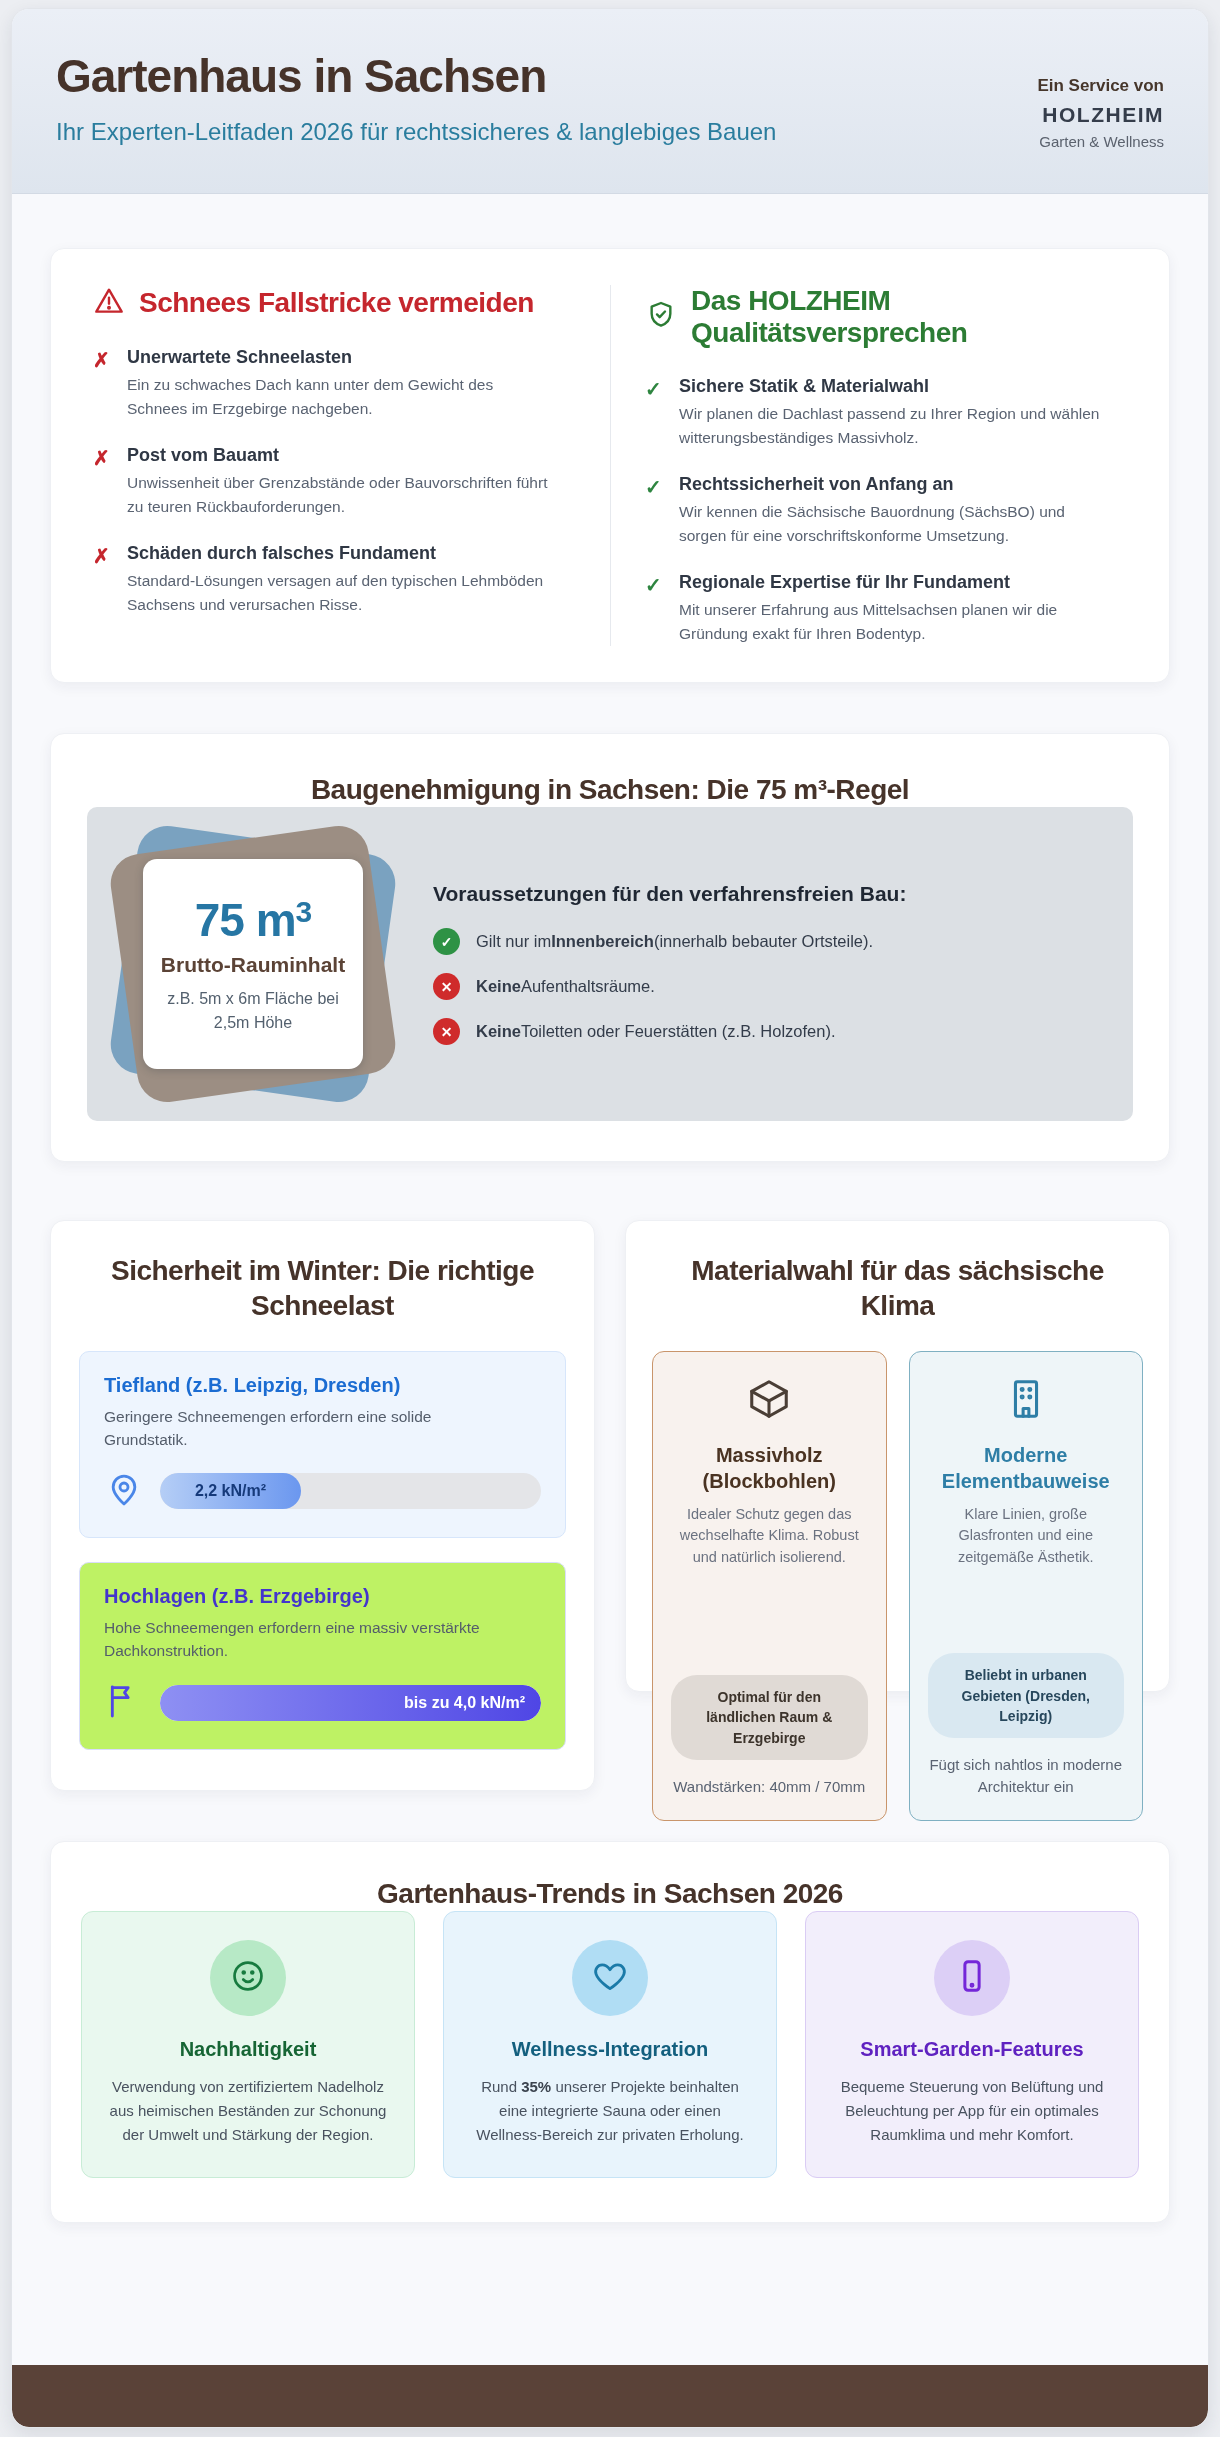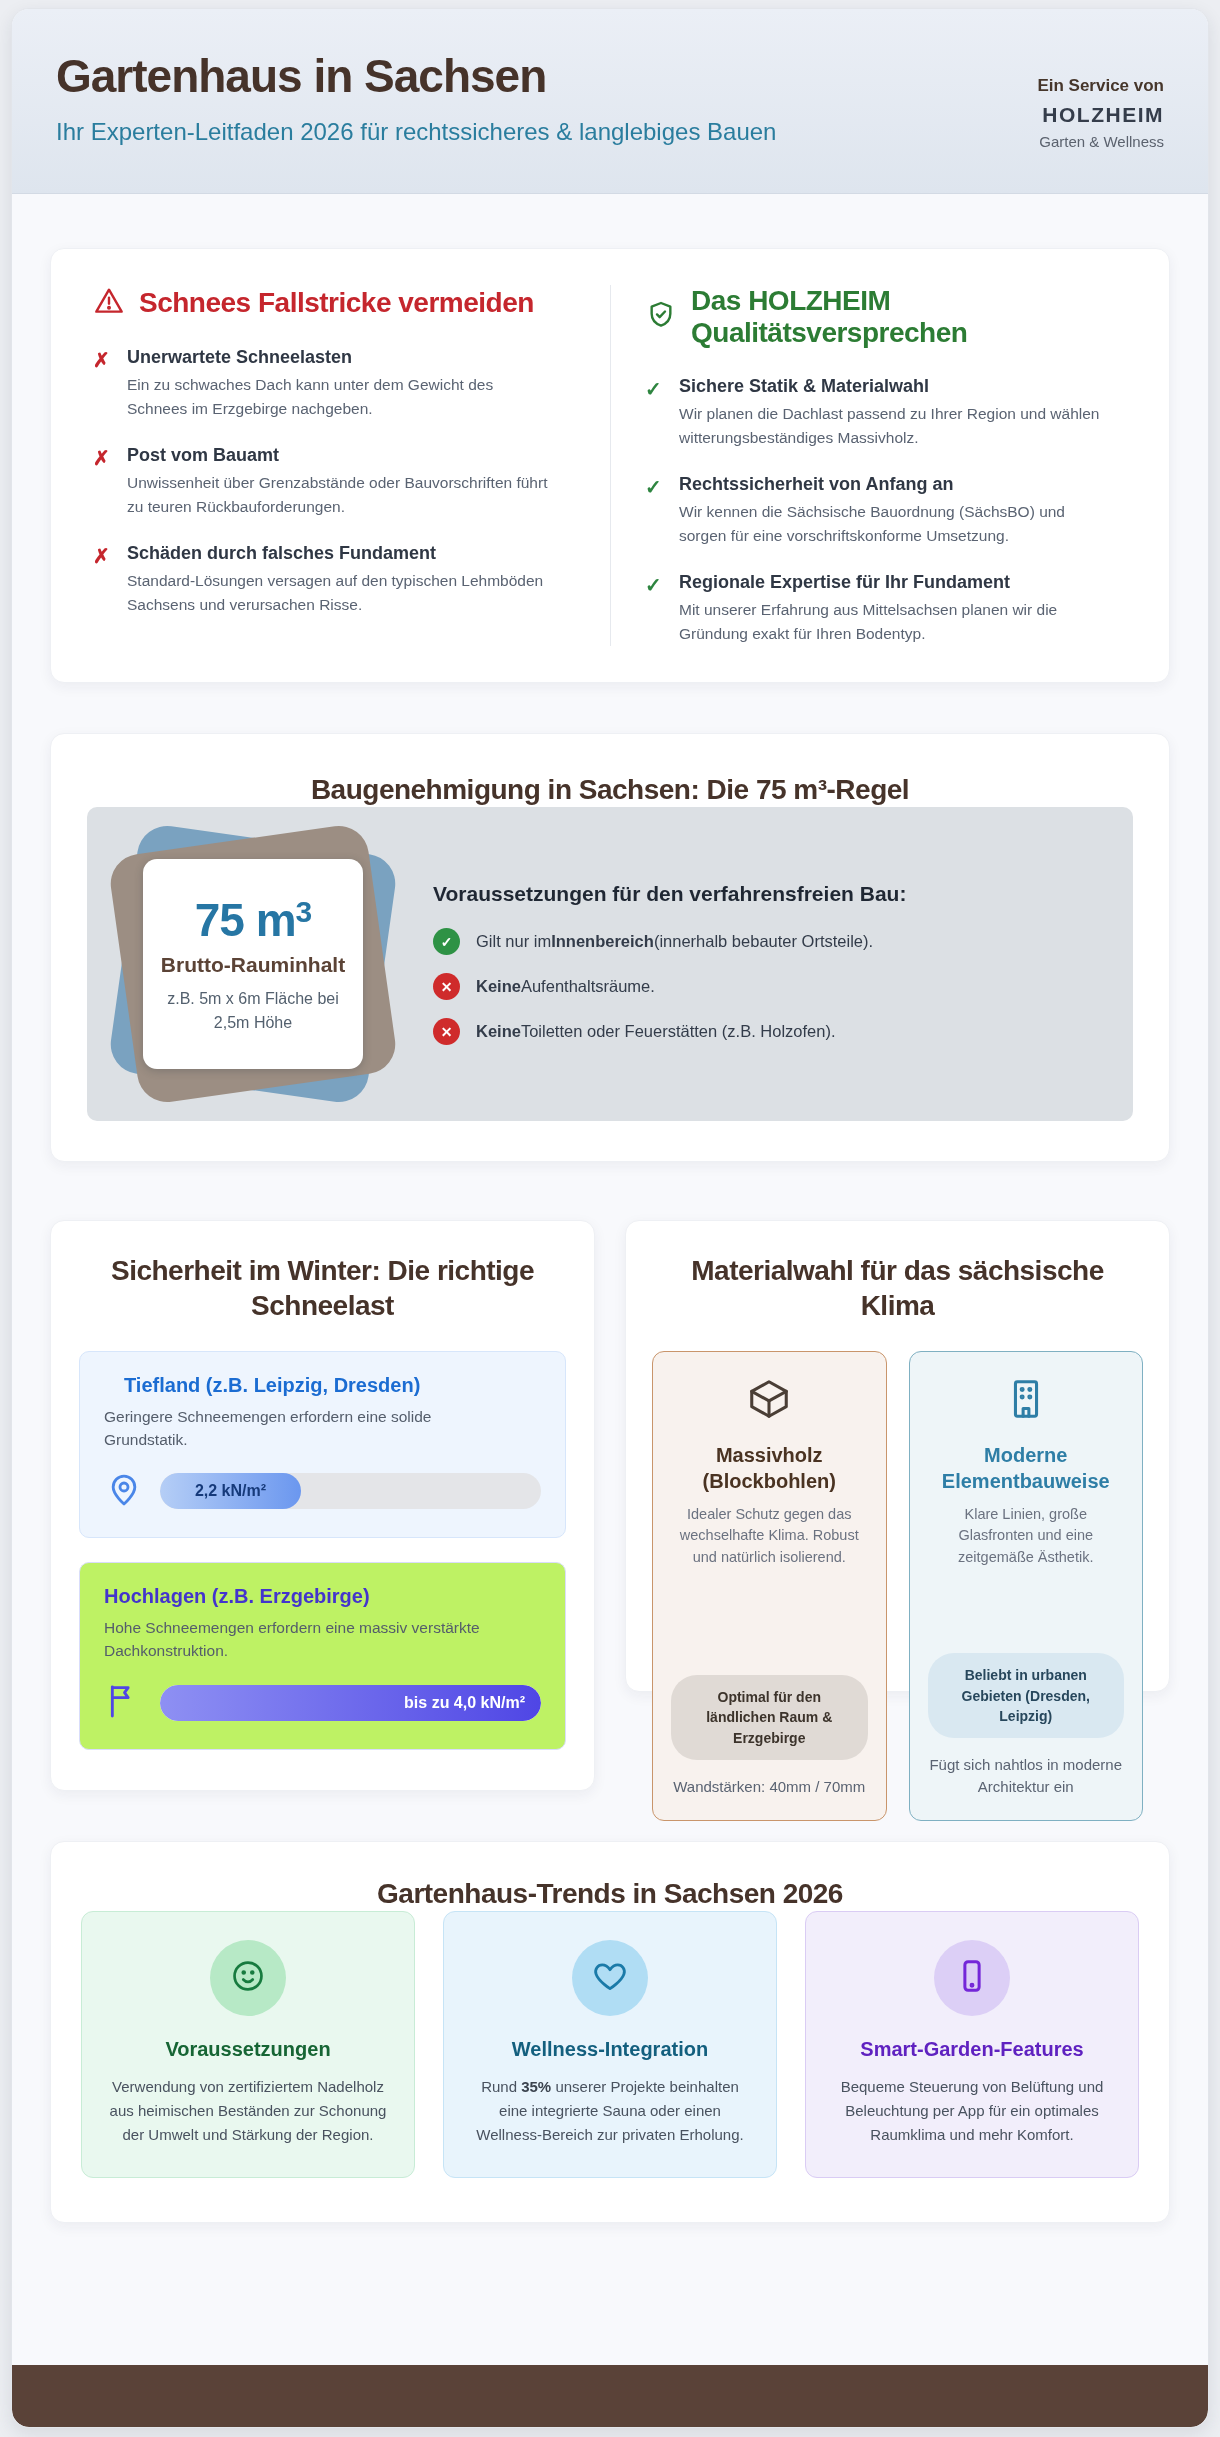--- a/index.html
+++ b/index.html
@@ -97,21 +97,21 @@
 
   
   .rowCD { display:grid; grid-template-columns:1fr 1fr; gap:30px; margin-bottom:50px; align-items:start; }
   .snow-card { padding:32px 28px 40px 28px; }
   .snow-card .sec-title, .materials-card .sec-title { text-align:center; margin-bottom:28px; }
   .zone { border-radius:10px; padding:22px 24px 24px 24px; margin-bottom:24px; }
   .zone:last-child { margin-bottom:0; }
   .zone.blue   { background:#eef5fe; border:1px solid #d7e6fb; }
   .zone.indigo { background:#bef264; border:1px solid #d9ddfb; }
   .zone-name { font-size:20px; font-weight:bold; margin-bottom:8px; }
-  .zone.blue .zone-name   { color:#1b6cd2;margin-left:20px; }
+  .zone.blue .zone-name   { color:#1b6cd2; }
   .zone.indigo .zone-name { color:#4334cd; }
   .zone-desc { font-size:15.5px; color:#545d6b; line-height:1.5; margin-bottom:18px; max-width:400px; }
   .zone-row { display:flex; align-items:center; gap:16px; }
   .zone-row svg { flex:none; }
   .track { flex:1; height:36px; background:#e4e5e8; border-radius:18px; overflow:hidden; }
   .fill { height:100%; border-radius:18px; display:flex; align-items:center; font-size:16px; font-weight:bold; }
   .zone.blue .fill {
     background:linear-gradient(90deg,#b5cef6,#6b97ef);
     color:#163a7a; justify-content:center;
   }
@@ -373,21 +373,21 @@
           <div class="t-circle">
             <span>
               <svg width="38" height="38" viewBox="0 0 24 24" fill="none" stroke="#177b3f" stroke-width="1.7" stroke-linecap="round" stroke-linejoin="round">
                 <circle cx="12" cy="12" r="8.5"></circle>
                   <path d="M9 14.2c.9 1 1.9 1.5 3 1.5s2.1-.5 3-1.5"></path>
                 <circle cx="9.3" cy="9.8" r="0.6" fill="#177b3f"></circle>
                   <circle cx="14.7" cy="9.8" r="0.6" fill="#177b3f"></circle>
               </svg>
             </span>
           </div>
-          <div class="t-name">Voraussetzungen</div>
+          <div class="t-name">Nachhaltigkeit</div>
           <div class="t-desc"><span>Verwendung von zertifiziertem Nadelholz aus heimischen Beständen zur Schonung der Umwelt und Stärkung der Region.</span><b></b><span></span></div>
         </div>
         <div class="trend blue">
           <div class="t-circle">
             <span>
               <svg width="38" height="38" viewBox="0 0 24 24" fill="none" stroke="#1a7aa8" stroke-width="1.8" stroke-linecap="round" stroke-linejoin="round">
                 <path d="M12 20s-7.2-4.6-8.8-9.2C2.2 7.9 4.2 5 7.1 5c2 0 3.6 1.2 4.9 3 1.3-1.8 2.9-3 4.9-3 2.9 0 4.9 2.9 3.9 5.8C19.2 15.4 12 20 12 20z"></path>
               </svg>
             </span>
           </div>

